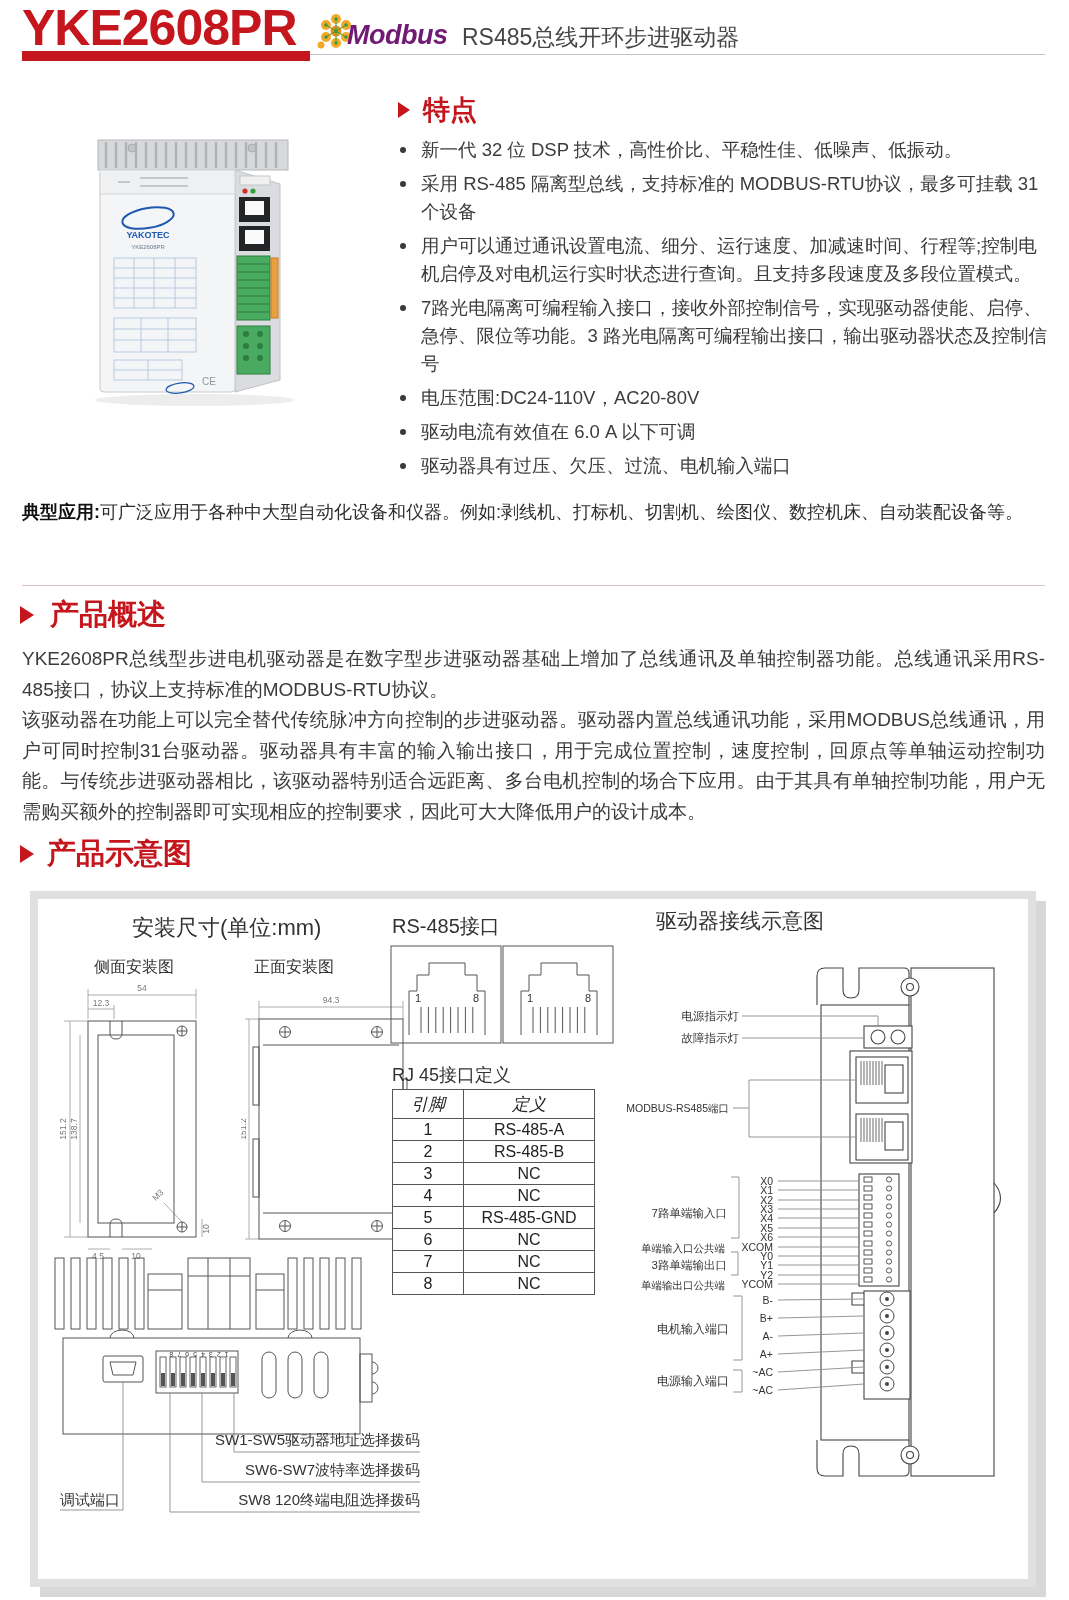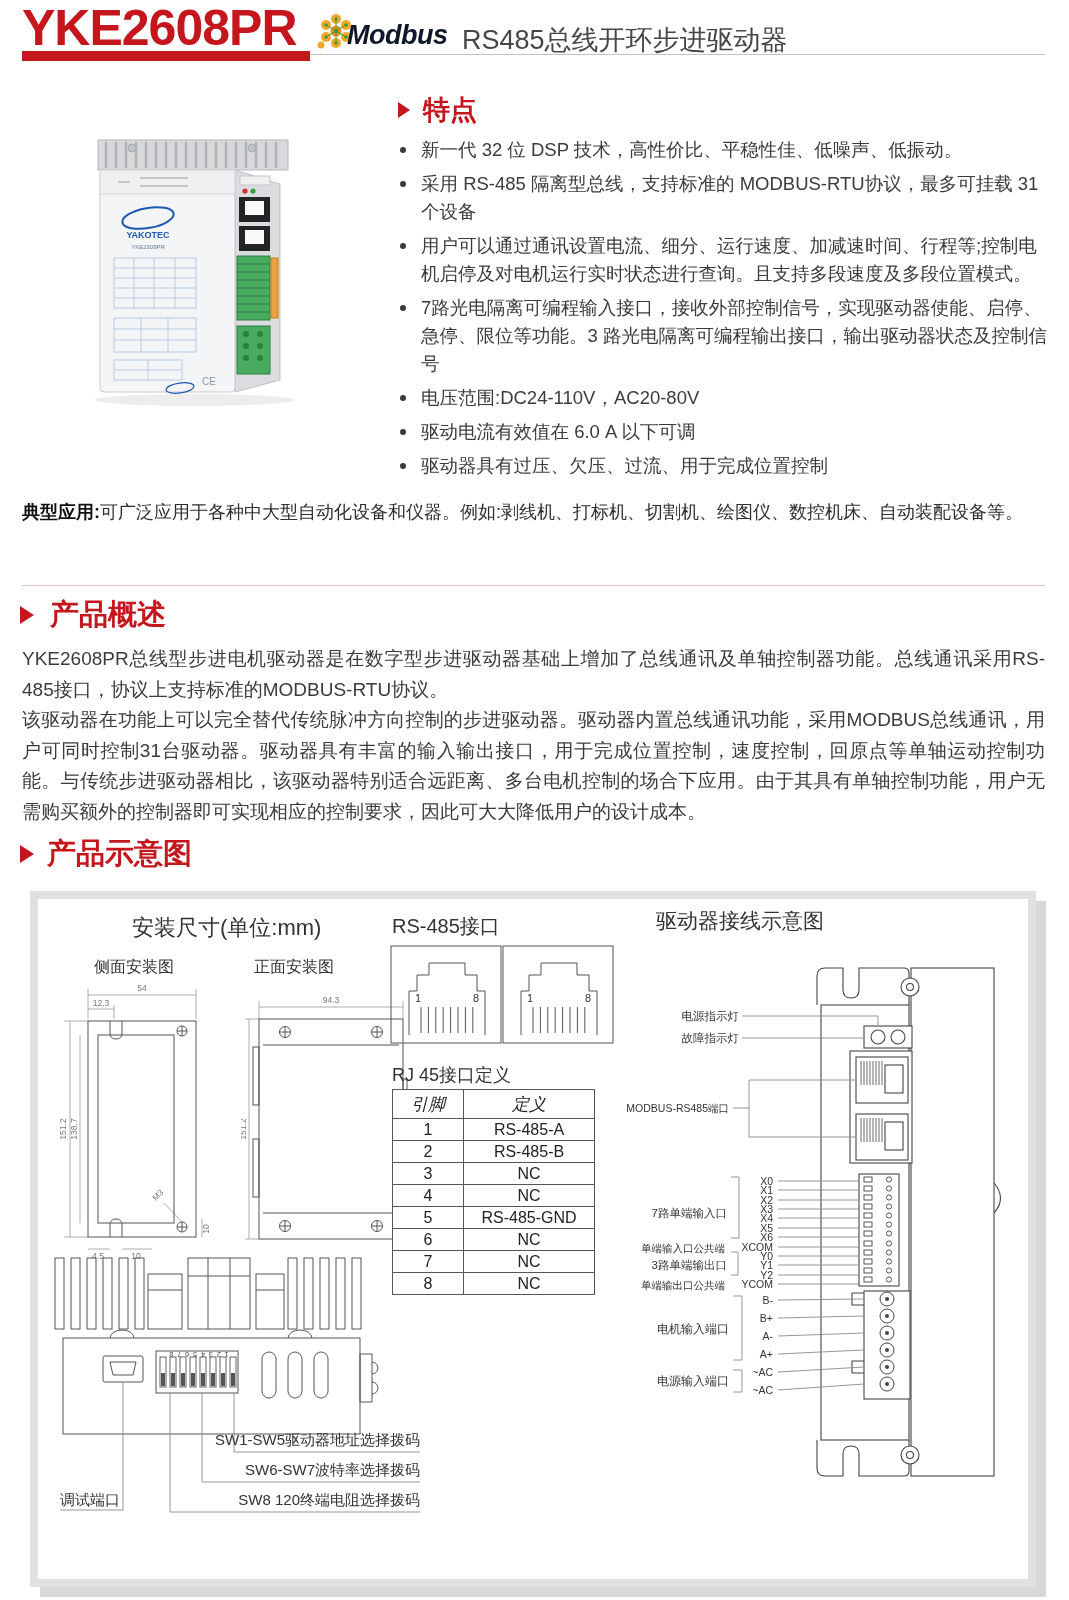--- a/index.html
+++ b/index.html
@@ -1,22 +1,22 @@
 <!DOCTYPE html>
 <html><head>
 <meta charset="utf-8">
 <style>
   html,body{margin:0;padding:0;background:#fff;}
   .page{position:relative;width:1069px;height:1600px;background:#fff;overflow:hidden;
         font-family:"Liberation Sans","DejaVu Sans",sans-serif;color:#3b3b3b;}
   .abs{position:absolute;}
   
   .title{left:22px;top:0px;font-size:50px;font-weight:800;color:#c4161c;letter-spacing:-1px;line-height:56px;}
-  .subtitle{left:462px;top:22px;font-size:27px;color:#464646;}
-  .modbus-text{left:347px;top:20px;font-size:27px;font-weight:bold;font-style:italic;color:#0f172a;letter-spacing:-0.5px;}
+  .subtitle{left:462px;top:22px;font-size:23px;color:#464646;}
+  .modbus-text{left:347px;top:20px;font-size:27px;font-weight:bold;font-style:italic;color:#701a75;letter-spacing:-0.5px;}
   .hdr-line{left:22px;top:54px;width:1023px;height:1px;background:#c2c2c2;}
   .hdr-bar{left:22px;top:51px;width:288px;height:10px;background:#c4161c;}
   
   .sec-h{display:flex;align-items:center;gap:13px;color:#c4161c;font-weight:bold;}
   .tri{width:0;height:0;border-top:9px solid transparent;border-bottom:9px solid transparent;border-left:14px solid #c4161c;}
   .tri.sm{border-top-width:8px;border-bottom-width:8px;border-left-width:12px;}
   .feat-h{left:398px;top:92px;font-size:27px;}
   .ov-h{left:20px;top:595px;font-size:29px;gap:16px;}
   .fig-h{left:20px;top:834px;font-size:29px;}
   
@@ -204,21 +204,21 @@
     <li>
         <span class="dot"></span>
         <span>电压范围:DC24-110V，AC20-80V</span>
       </li>
     <li>
         <span class="dot"></span>
         <span>驱动电流有效值在 6.0 A 以下可调</span>
       </li>
     <li>
         <span class="dot"></span>
-        <span>驱动器具有过压、欠压、过流、用于完成位置控制</span>
+        <span>驱动器具有过压、欠压、过流、电机输入端口</span>
       </li>
   </ul>
 
   <div class="abs typical">
     <b>典型应用:</b><span>可广泛应用于各种中大型自动化设备和仪器。例如:剥线机、打标机、切割机、绘图仪、数控机床、自动装配设备等。</span>
   </div>
 
   <div class="abs sep"></div>
 
   <div class="abs sec-h ov-h">

